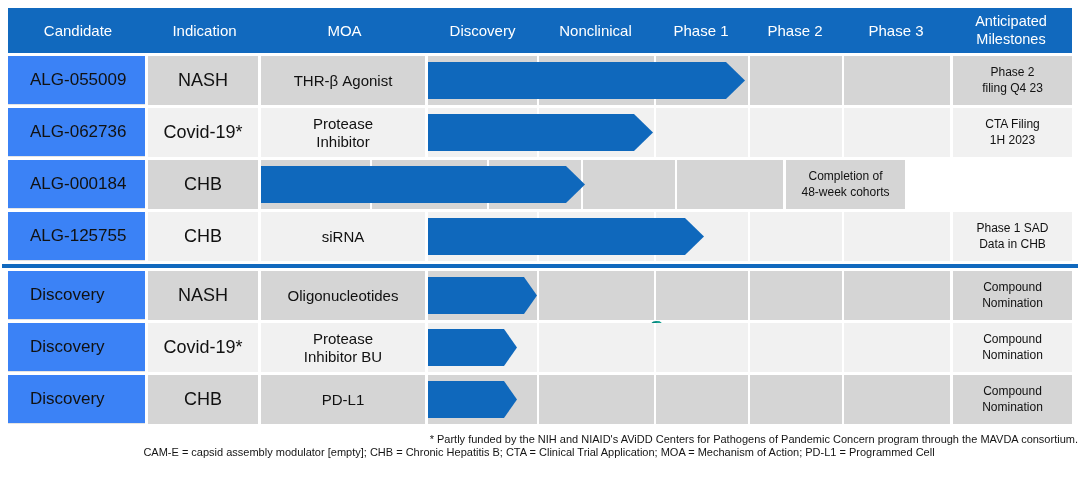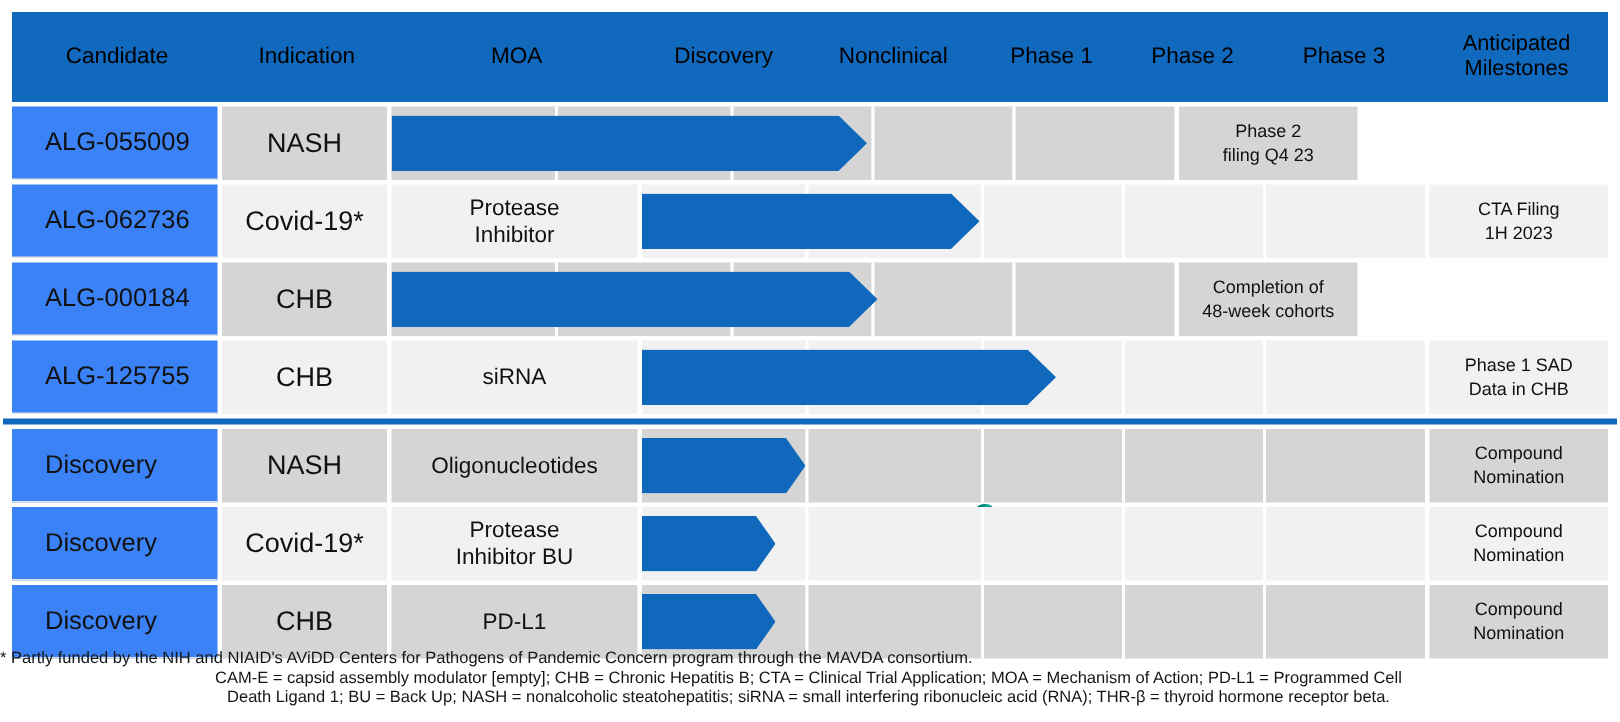--- a/index.html
+++ b/index.html
@@ -10,21 +10,21 @@
     --row-light:#f1f1f1;
     --merck-teal:#00857c;
     --merck-text:#54565b;
   }
   *{box-sizing:border-box;margin:0;padding:0}
   body{
     width:1080px;height:481px;background:#fff;position:relative;overflow:hidden;
     font-family:"Liberation Sans",sans-serif;color:#111;
   }
   .pipeline{position:absolute;left:8px;top:8px;width:1064px}
-  .hdr{display:flex;height:60px;background:var(--header-bg);color:#000000;font-size:15px}
+  .hdr{display:flex;height:45px;background:var(--header-bg);color:#ffffff;font-size:15px}
   .hc{display:flex;align-items:center;justify-content:center;text-align:center;white-space:pre-line;line-height:1.18}
   .w-cand{width:140px}.w-ind{width:113px}.w-moa{width:167px}
   .w-disc{width:109px}.w-non{width:117px}.w-p1{width:94px}.w-p2{width:94px}.w-p3{width:108px}
   .w-mile{width:122px;font-size:14.5px}
   .row{display:flex;height:49px;margin-top:3px}
   .cell{display:flex;align-items:center;justify-content:center;text-align:center}
   .cand{width:137px;margin-right:3px;background:#3b82f6;font-size:17px;justify-content:flex-start;padding-left:22px;border-bottom:1px solid #e4e4e4;text-align:left}
   .ind{width:110px;margin-right:3px;font-size:18px}
   .moa{width:164px;margin-right:3px;font-size:15px;white-space:pre-line;line-height:1.15}
   .chart{width:522px;margin-right:3px;position:relative;display:flex}
@@ -36,21 +36,21 @@
   .row.light .shaded{background:var(--row-light)}
   .arrow{position:absolute;left:0;top:6px;height:37px;background:var(--arrow);
     clip-path:polygon(0 0,calc(100% - 19px) 0,100% 50%,calc(100% - 19px) 100%,0 100%)}
   .arrow.small{clip-path:polygon(0 0,calc(100% - 13px) 0,100% 50%,calc(100% - 13px) 100%,0 100%)}
   .divider{height:4px;background:var(--divider);margin-top:3px;margin-left:-6px;width:1076px}
   .merck-note{position:absolute;left:112px;top:18px;width:228px;height:100%;
     display:flex;align-items:flex-end;justify-content:center;gap:5px;font-size:15px;color:#1a1a1a;white-space:nowrap}
   .merck-brand{font-weight:normal;font-size:13px;letter-spacing:.8px;color:var(--merck-text)}
   .merck-icon{width:17px;height:17px;display:block}
   .footnotes{position:absolute;left:0;top:433px;width:1078px;font-size:11px;line-height:13px;color:#151515}
-  .fn-right{text-align:left}
+  .fn-right{text-align:right}
   .fn-center{text-align:center}
 </style>
 </head>
 <body>
 
 <div class="pipeline">
 
   <div class="hdr">
     <div class="hc w-cand">Candidate</div>
     <div class="hc w-ind">Indication</div>
@@ -60,20 +60,21 @@
     <div class="hc w-p1">Phase 1</div>
     <div class="hc w-p2">Phase 2</div>
     <div class="hc w-p3">Phase 3</div>
     <div class="hc w-mile">Anticipated
 Milestones</div>
   </div>
 
   <div class="row dark">
     <div class="cell cand">ALG-055009</div>
     <div class="cell ind shaded">NASH</div>
+    <div class="cell moa shaded">THR-β Agonist</div>
     <div class="chart">
       <div class="seg s-disc shaded"></div>
       <div class="seg s-non shaded"></div>
       <div class="seg s-p1 shaded"></div>
       <div class="seg s-p2 shaded"></div>
       <div class="seg s-p3 shaded"></div>
       <div class="arrow" style="width: 317px;"></div>
     </div>
     <div class="cell mile shaded">Phase 2
 filing Q4 23</div>
@@ -189,14 +190,13 @@
     </div>
     <div class="cell mile shaded">Compound
 Nomination</div>
   </div>
 
 </div>
 
 <div class="footnotes">
   <div class="fn-right">* Partly funded by the NIH and NIAID's AViDD Centers for Pathogens of Pandemic Concern program through the MAVDA consortium.</div>
   <div class="fn-center">CAM-E = capsid assembly modulator [empty]; CHB = Chronic Hepatitis B; CTA = Clinical Trial Application; MOA = Mechanism of Action; PD-L1 = Programmed Cell</div>
-  <div class="fn-center">Death Ligand 1; BU = Back Up; NASH = nonalcoholic steatohepatitis; siRNA = small interfering ribonucleic acid (RNA); THR-β = thyroid hormone receptor beta.</div>
 </div>
 
 </body></html>

